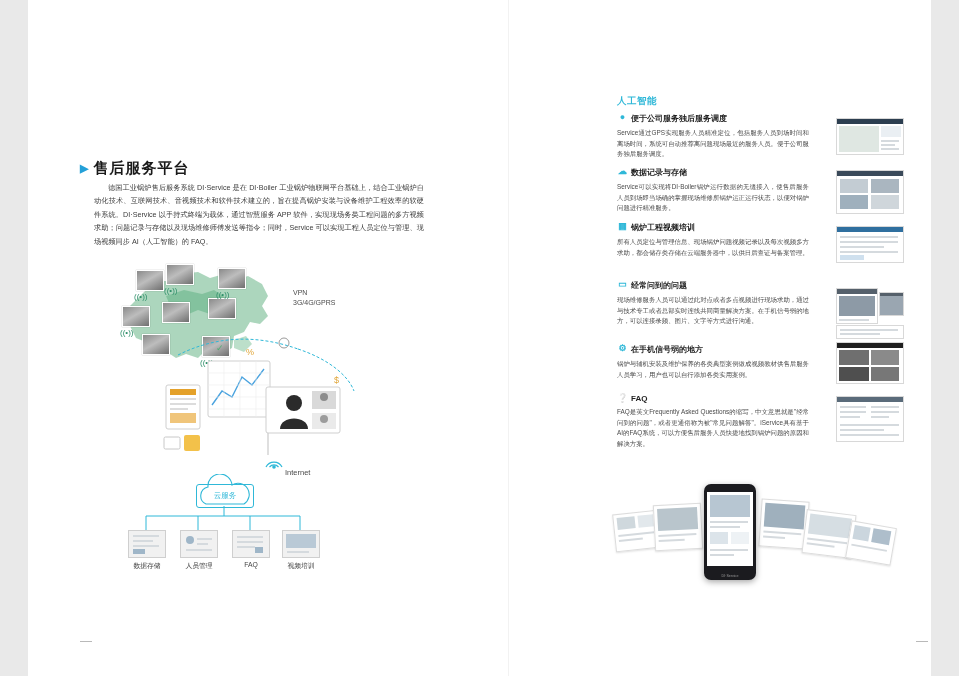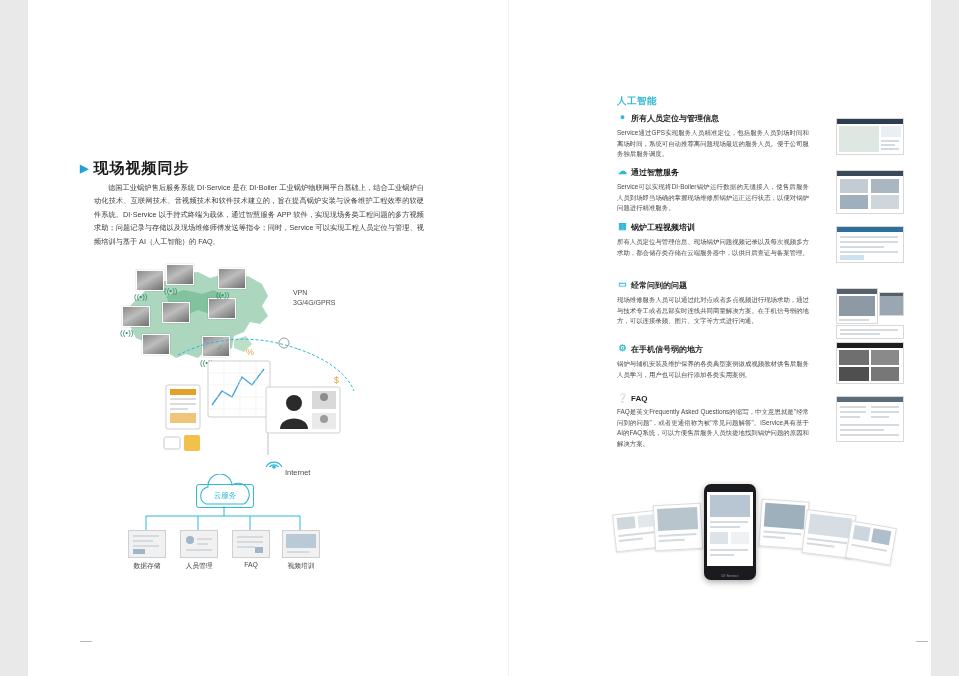--- a/index.html
+++ b/index.html
@@ -253,24 +253,24 @@
 <body>
 
 <div id="page">
   <div class="sheet">
     <div class="fold"></div>
 
     <div class="crop-mark" style="left:52px; top:641px;"></div>
     <div class="crop-mark" style="left:888px; top:641px;"></div>
 
     <div class="left-title">
-      <span class="tri">▶</span><span>现场视频同步</span>
-    </div>
-
-    <div class="left-para">德国工业锅炉售后服务系统 DI·Service 是在 DI·Boiler 工业锅炉物联网平台基础上，结合工业锅炉自动化技术、互联网技术、音视频技术和软件技术建立的，旨在提高锅炉安装与设备维护工程效率的软硬件系统。DI·Service 以手持式终端为载体，通过智慧服务 APP 软件，实现现场务类工程问题的多方视频求助；问题记录与存储以及现场维修师傅发送等指令；同时，Service 可以实现工程人员定位与管理、视频培训与基于 AI（人工智能）的 FAQ。</div>
+      <span class="tri">▶</span><span>售后服务平台</span>
+    </div>
+
+    <div class="left-para">德国工业锅炉售后服务系统 DI·Service 是在 DI·Boiler 工业锅炉物联网平台基础上，结合工业锅炉自动化技术、互联网技术、音视频技术和软件技术建立的，旨在提高锅炉安装与设备维护工程效率的软硬件系统。DI·Service 以手持式终端为载体，通过智慧服务 APP 软件，实现现场务类工程问题的多方视频求助；问题记录与存储以及现场维修师傅发送等指令；同时，Service 可以实现工程人员定位与管理、现场视频同步 AI（人工智能）的 FAQ。</div>
 
     <div class="map-wrap">
       <svg class="map-shape" viewBox="0 0 190 110">
         <path d="M38,30 L52,18 L66,20 L74,12 L92,10 L104,16 L118,12 L130,18 L142,14 L156,22 L162,34 L156,44 L162,54 L154,62 L144,60 L138,70 L128,74 L126,86 L114,92 L100,88 L92,96 L80,92 L70,96 L58,88 L48,90 L40,80 L30,76 L24,64 L30,54 L24,44 L32,36 Z" fill="#9ecfb2" opacity="0.85"></path>
         <path d="M60,34 L78,28 L96,32 L108,28 L120,36 L116,48 L104,52 L92,48 L78,54 L66,48 Z" fill="#7ec09a" opacity="0.9"></path>
         <path d="M128,78 L140,74 L146,82 L138,90 L128,86 Z" fill="#b5dcc4" opacity="0.9"></path>
       </svg>
       <div class="map-photo" style="left:30px; top:8px; width:26px; height:19px;"></div>
       <div class="map-photo" style="left:60px; top:2px; width:26px; height:19px;"></div>
       <div class="map-photo" style="left:112px; top:6px; width:26px; height:19px;"></div>
@@ -384,29 +384,29 @@
         <div class="ln" style="left:4px; top:20px; width:22px;"></div>
       </div>
       <span>视频培训</span>
     </div>
 
     <div class="core-title">人工智能</div>
 
     <div class="feature" style="top:113px;">
       <div class="fhead">
         <span class="ficon">●</span>
-        <span>所有人员定位与管理信息</span>
+        <span>便于公司服务独后服务调度</span>
       </div>
       <div class="fbody">Service通过GPS实现服务人员精准定位，包括服务人员到场时间和离场时间，系统可自动推荐离问题现场最近的服务人员。便于公司服务独后服务调度。</div>
     </div>
 
     <div class="feature" style="top:167px;">
       <div class="fhead">
         <span class="ficon">☁</span>
-        <span>通过智慧服务</span>
+        <span>数据记录与存储</span>
       </div>
       <div class="fbody">Service可以实现将DI·Boiler锅炉运行数据的无缝接入，使售后服务人员到场即当场确的掌握现场维修所锅炉运正运行状态，以便对锅炉问题进行精准服务。</div>
     </div>
 
     <div class="feature" style="top:222px;">
       <div class="fhead">
         <span class="ficon">▦</span>
         <span>锅炉工程视频培训</span>
       </div>
       <div class="fbody">所有人员定位与管理信息、现场锅炉问题视频记录以及每次视频多方求助，都会储存类存储在云端服务器中，以供日后查证与备案管理。</div>

